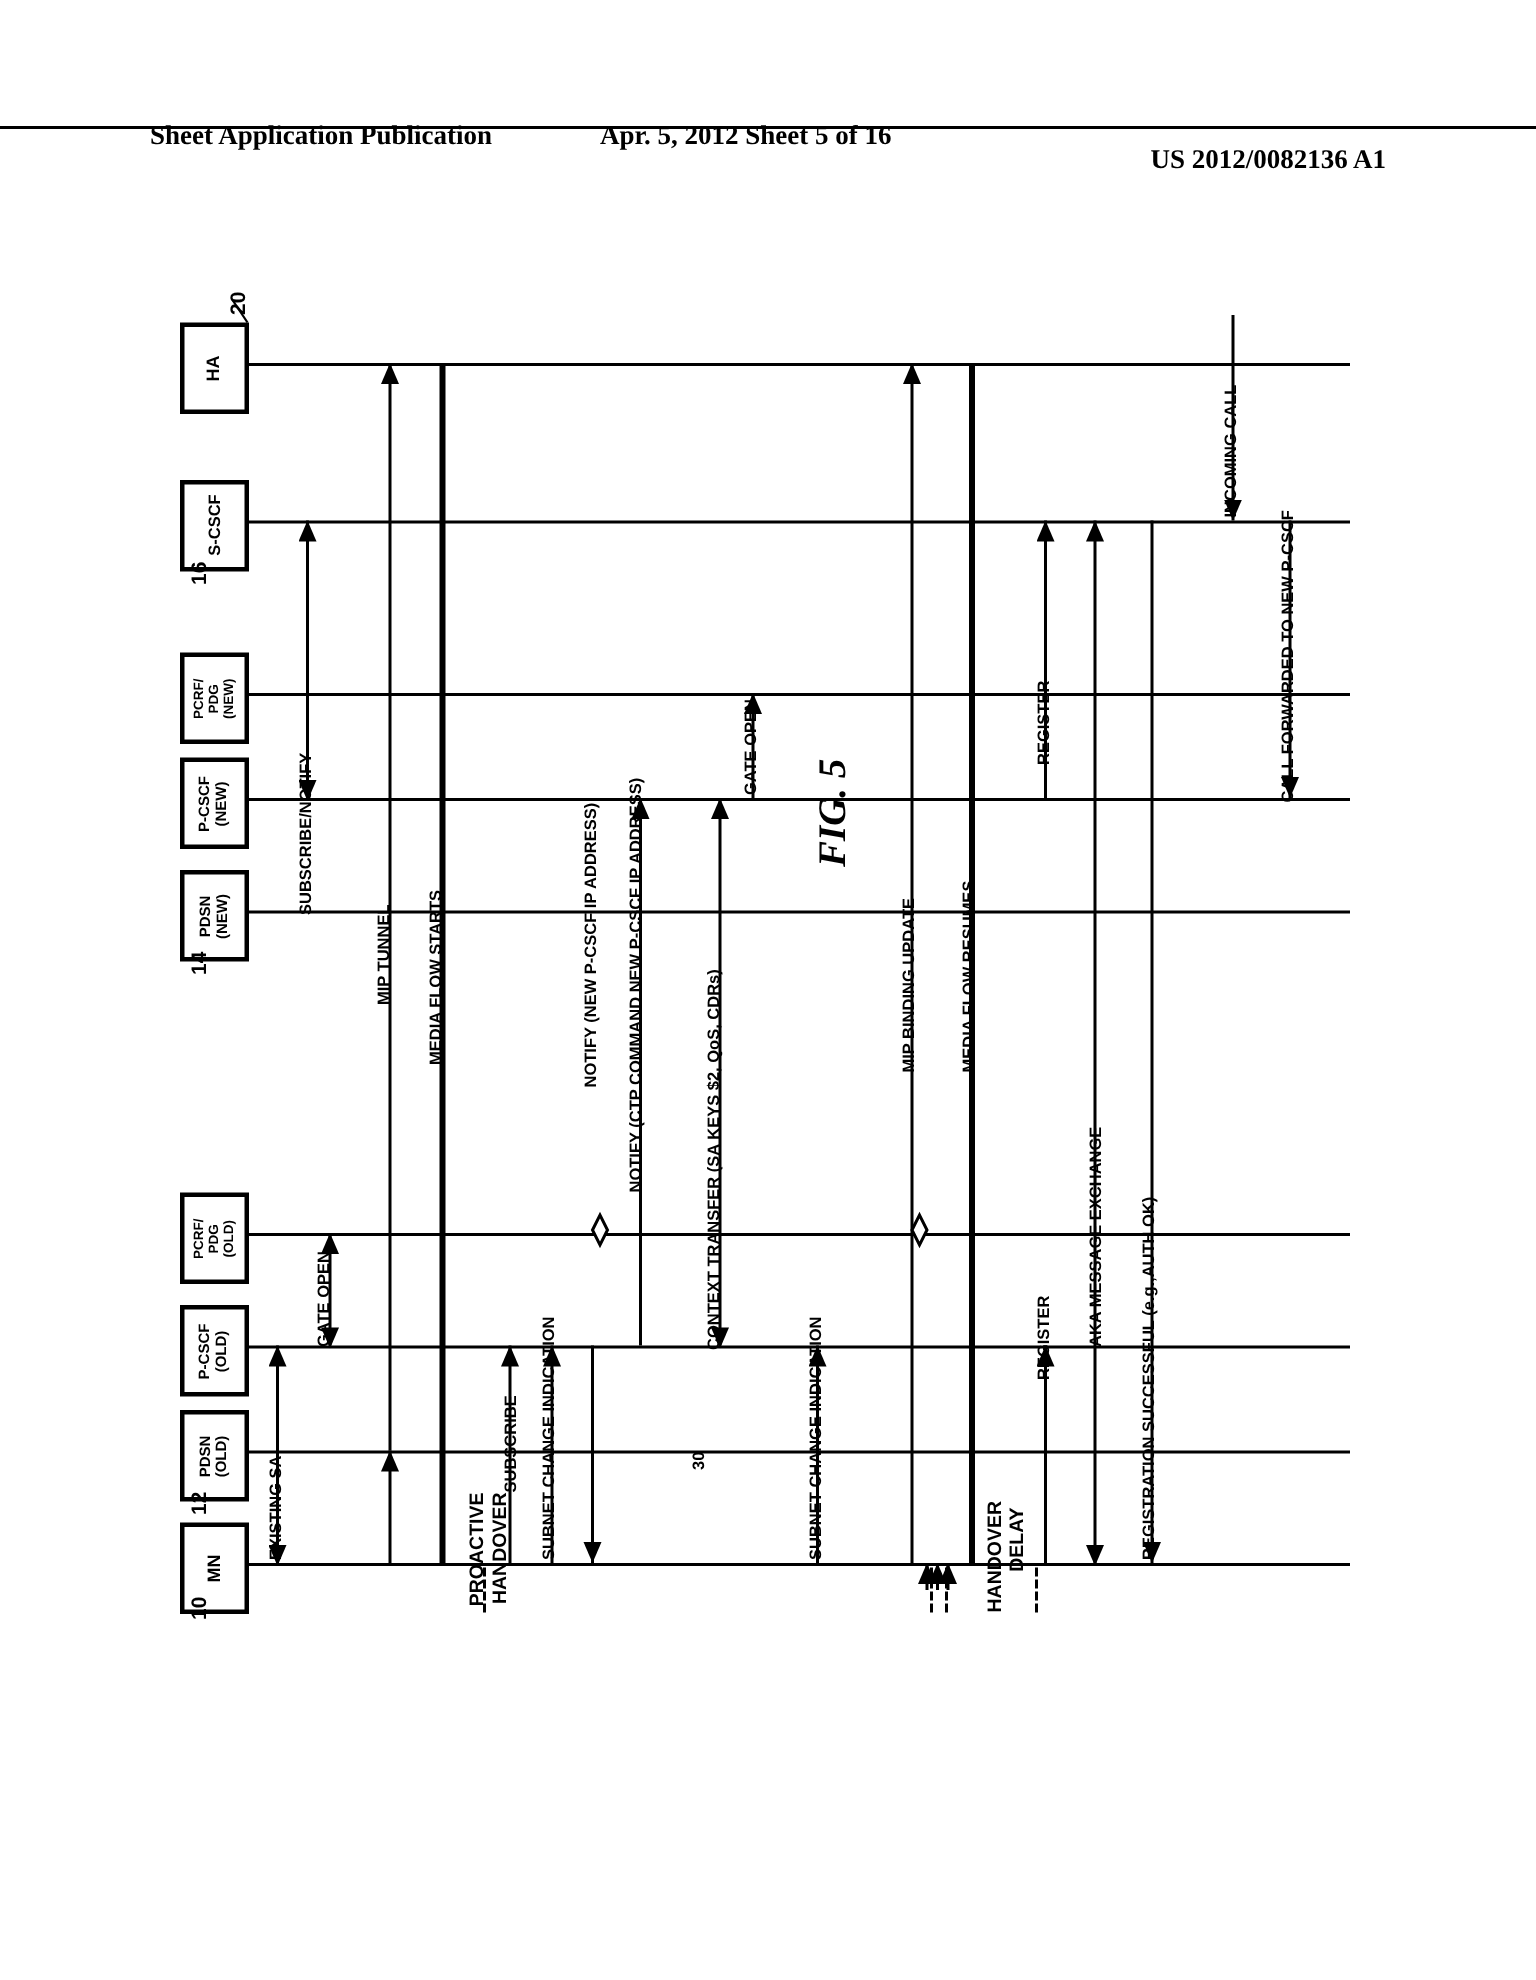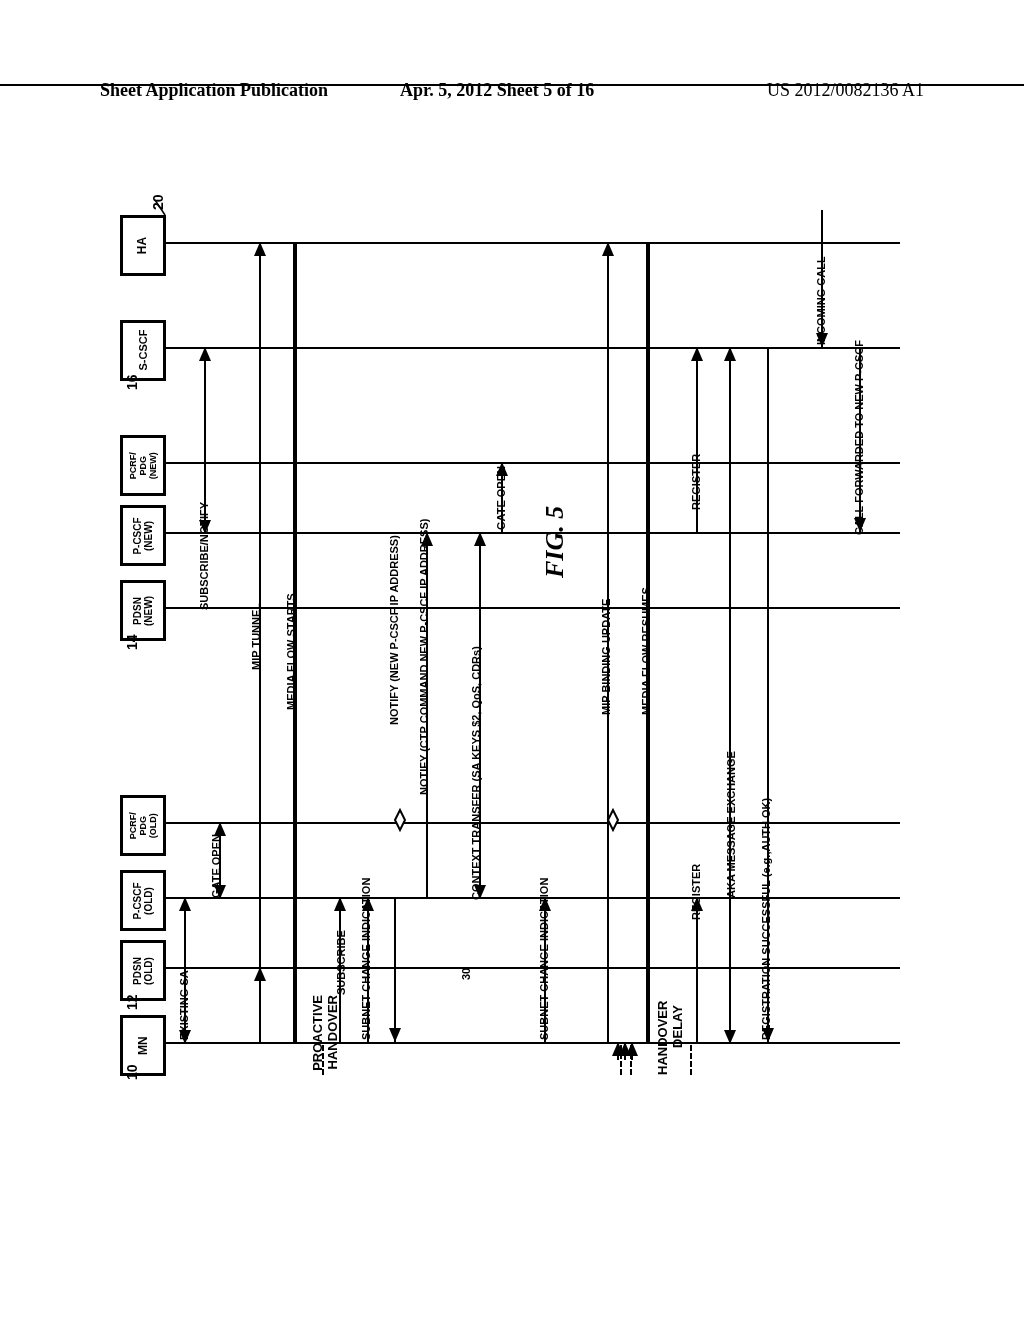--- a/index.html
+++ b/index.html
@@ -17,21 +17,21 @@
     left: 0;
     right: 0;
     padding: 0 100px;
     font-family: 'Times New Roman', serif;
     font-size: 18px;
     border-bottom: 2px solid #000;
     padding-bottom: 4px;
   }
   .header-left { position: absolute; left: 100px; top: 0; font-weight: bold; }
   .header-center { position: absolute; left: 400px; top: 0; font-weight: bold; }
-  .header-right { position: absolute; right: 100px; top: 0; font-weight: normal; }
+  .header-right { position: absolute; right: 100px; top: 16px; font-weight: bold; }
   .diagram {
     position: absolute;
     top: 180px;
     left: 120px;
     width: 780px;
     height: 900px;
   }
   .fig-label {
     position: absolute;
     top: 398px;

